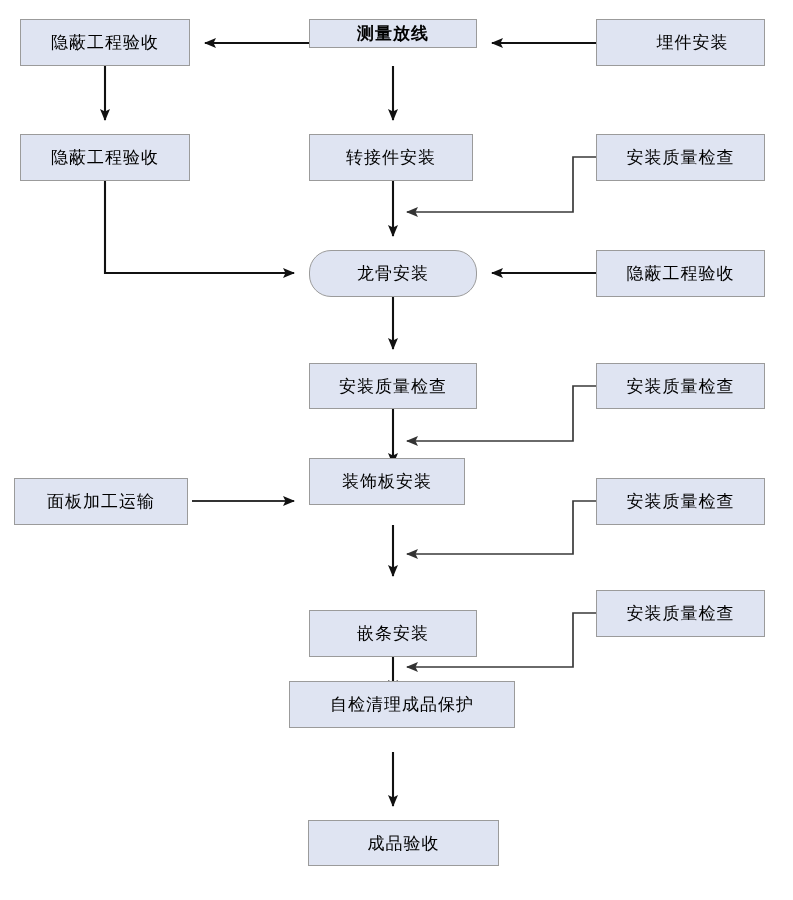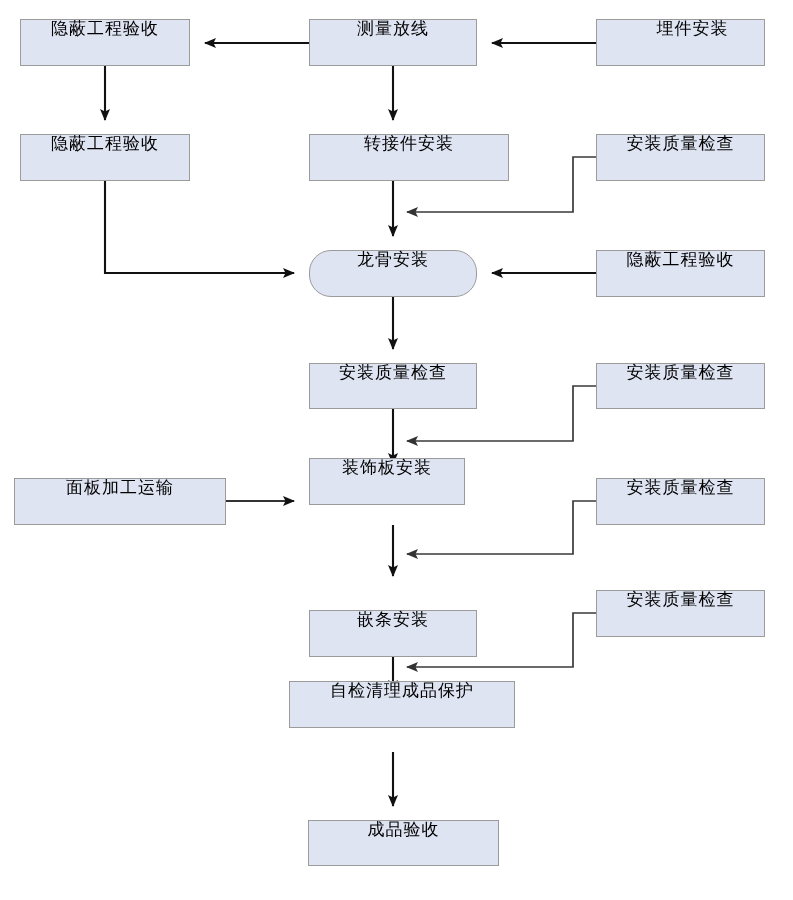--- a/index.html
+++ b/index.html
@@ -25,21 +25,21 @@
     top: 0;
     width: 793px;
     height: 900px;
   }
   .node-box {
     position: absolute;
     box-sizing: border-box;
     background: #dfe4f2;
     border: 1px solid #9b9b9b;
     display: flex;
-    align-items: flex-start;
+    align-items: center;
     justify-content: center;
     color: #000000;
     font-size: 17px;
     letter-spacing: 1px;
     white-space: nowrap;
     line-height: 1;
   }
   .node-label {
     display: block;
   }
@@ -97,33 +97,33 @@
       <path d="M 596,501 L 573,501 L 573,554 L 407,554" marker-end="url(#ah-gray)"></path>
 
       <path d="M 596,613 L 573,613 L 573,667 L 407,667" marker-end="url(#ah-gray)"></path>
     </g>
   </svg>
 
   <div class="node-box" style="left:20px; top:19px; width:170px; height:47px;">
     <span class="node-label">隐蔽工程验收</span>
   </div>
 
-  <div class="node-box" style="left:309px; top:19px; width:168px; height:47px;">
+  <div class="node-box" style="left:309px; top:19px; width:168px; height:29px;font-weight:bold;">
     <span class="node-label">测量放线</span>
   </div>
 
   <div class="node-box" style="left:596px; top:19px; width:169px; height:47px;padding-left:24px;">
     <span class="node-label">埋件安装</span>
   </div>
 
   <div class="node-box" style="left:20px; top:134px; width:170px; height:47px;">
     <span class="node-label">隐蔽工程验收</span>
   </div>
 
-  <div class="node-box" style="left:309px; top:134px; width:200px; height:47px;">
+  <div class="node-box" style="left:309px; top:134px; width:164px; height:47px;">
     <span class="node-label">转接件安装</span>
   </div>
 
   <div class="node-box" style="left:596px; top:134px; width:169px; height:47px;">
     <span class="node-label">安装质量检查</span>
   </div>
 
   <div class="node-box" style="left:309px; top:250px; width:168px; height:47px;border-radius:22px;">
     <span class="node-label">龙骨安装</span>
   </div>
@@ -133,21 +133,21 @@
   </div>
 
   <div class="node-box" style="left:309px; top:363px; width:168px; height:46px;">
     <span class="node-label">安装质量检查</span>
   </div>
 
   <div class="node-box" style="left:596px; top:363px; width:169px; height:46px;">
     <span class="node-label">安装质量检查</span>
   </div>
 
-  <div class="node-box" style="left:14px; top:478px; width:212px; height:47px;">
+  <div class="node-box" style="left:14px; top:478px; width:174px; height:47px;">
     <span class="node-label">面板加工运输</span>
   </div>
 
   <div class="node-box" style="left:309px; top:458px; width:156px; height:47px;">
     <span class="node-label">装饰板安装</span>
   </div>
 
   <div class="node-box" style="left:596px; top:478px; width:169px; height:47px;">
     <span class="node-label">安装质量检查</span>
   </div>

